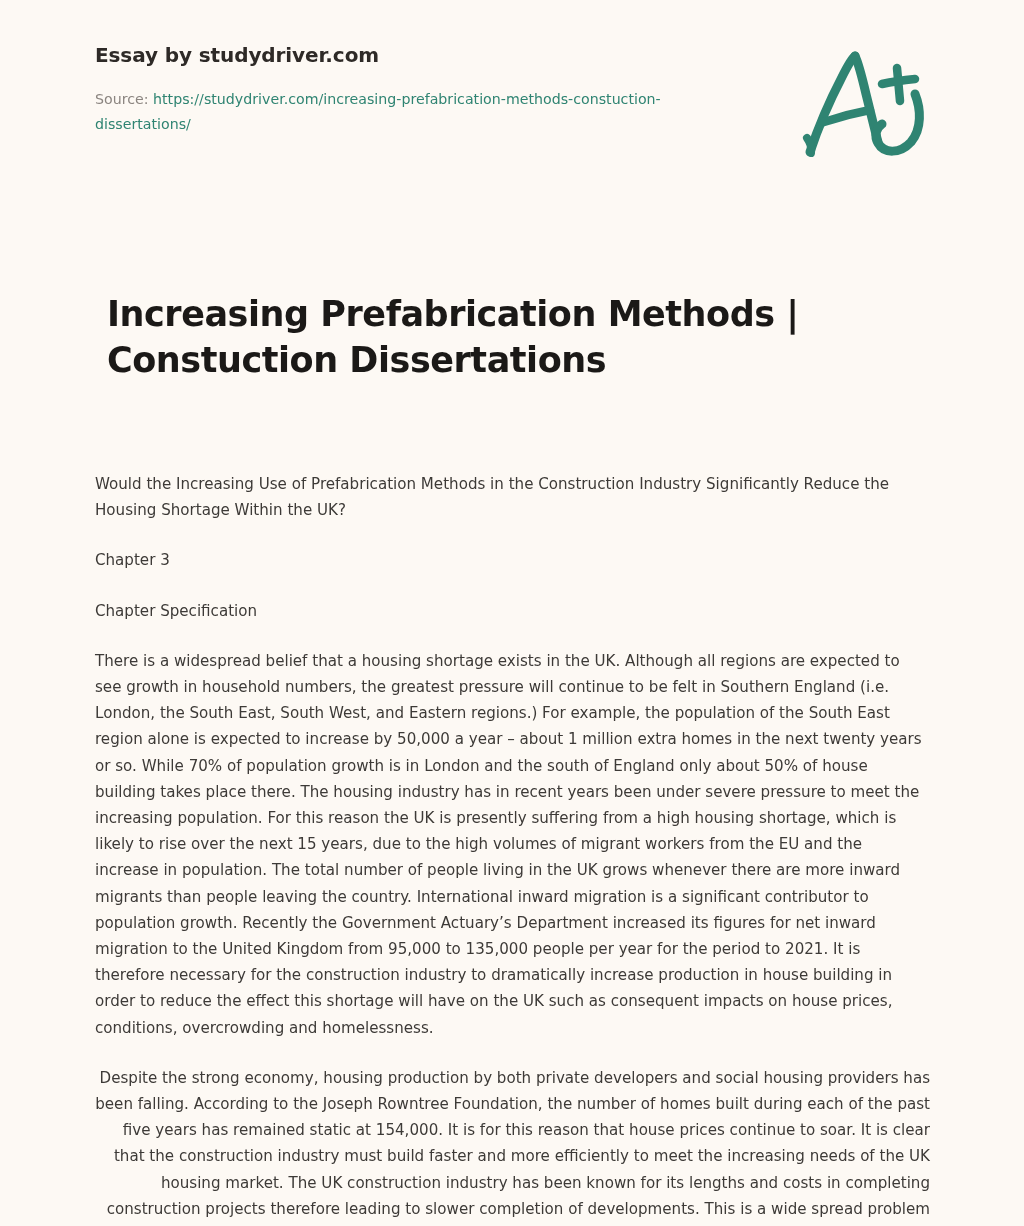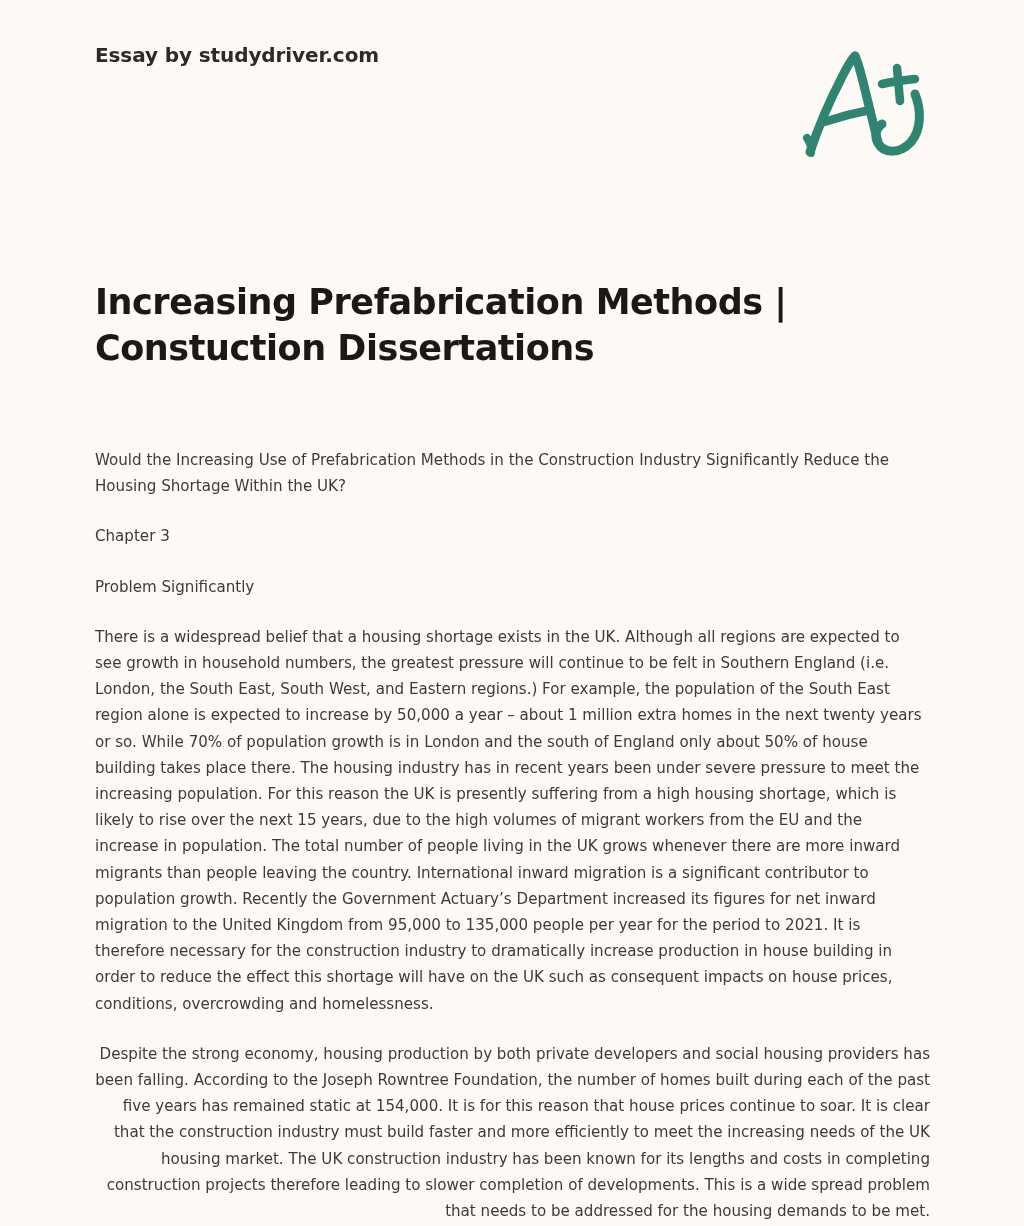--- a/index.html
+++ b/index.html
@@ -66,21 +66,21 @@
   }
   .brand-logo svg {
     display: block;
     width: 100%;
     height: 100%;
     overflow: visible;
   }
 
   
   .doc-title {
-    margin: 0;
+    margin: 12px;
     padding-top: 85px;
     font-size: 35px;
     line-height: 1.30;
     font-weight: bold;
     color: #1b1917;
     letter-spacing: -0.45px;
     max-width: 780px;
   }
 
   
@@ -102,20 +102,23 @@
 </style>
 </head>
 <body>
 
 <div class="page">
 
   <div class="header">
 
     <div class="byline">Essay by studydriver.com</div>
 
+    <div class="source-line">
+      <span class="source-label">Source: </span><a class="source-url" href="#">https://studydriver.com/increasing-prefabrication-methods-constuction-dissertations/</a>
+    </div>
 
     <div class="brand-logo">
       <svg viewBox="0 0 132 118" xmlns="http://www.w3.org/2000/svg" aria-hidden="true">
         <g fill="none" stroke="#2f8472" stroke-linecap="round" stroke-linejoin="round">
 
           <path d="M14 106 C20 88 33 56 46 31 C51 21 55 13 59 10" stroke-width="9"></path>
 
           <path d="M59 10 C62 16 66 31 70 48 C75 68 79 85 82 96" stroke-width="9"></path>
 
           <path d="M28 76 C40 72 58 67 74 64" stroke-width="8.5"></path>
@@ -131,19 +134,19 @@
       </svg>
     </div>
 
   </div>
 
   <h1 class="doc-title">Increasing Prefabrication Methods | Constuction Dissertations</h1>
 
   <div class="doc-body">
     <p>Would the Increasing Use of Prefabrication Methods in the Construction Industry Significantly Reduce the Housing Shortage Within the UK?</p>
     <p>Chapter 3</p>
-    <p>Problem Significantly</p>
+    <p>Chapter Specification</p>
     <p>There is a widespread belief that a housing shortage exists in the UK. Although all regions are expected to see growth in household numbers, the greatest pressure will continue to be felt in Southern England (i.e. London, the South East, South West, and Eastern regions.) For example, the population of the South East region alone is expected to increase by 50,000 a year – about 1 million extra homes in the next twenty years or so. While 70% of population growth is in London and the south of England only about 50% of house building takes place there. The housing industry has in recent years been under severe pressure to meet the increasing population. For this reason the UK is presently suffering from a high housing shortage, which is likely to rise over the next 15 years, due to the high volumes of migrant workers from the EU and the increase in population. The total number of people living in the UK grows whenever there are more inward migrants than people leaving the country. International inward migration is a significant contributor to population growth. Recently the Government Actuary’s Department increased its figures for net inward migration to the United Kingdom from 95,000 to 135,000 people per year for the period to 2021. It is therefore necessary for the construction industry to dramatically increase production in house building in order to reduce the effect this shortage will have on the UK such as consequent impacts on house prices, conditions, overcrowding and homelessness.</p>
     <p>Despite the strong economy, housing production by both private developers and social housing providers has been falling. According to the Joseph Rowntree Foundation, the number of homes built during each of the past five years has remained static at 154,000. It is for this reason that house prices continue to soar. It is clear that the construction industry must build faster and more efficiently to meet the increasing needs of the UK housing market. The UK construction industry has been known for its lengths and costs in completing construction projects therefore leading to slower completion of developments. This is a wide spread problem that needs to be addressed for the housing demands to be met.</p>
 
   </div>
 
 </div>
 
 </body></html>

